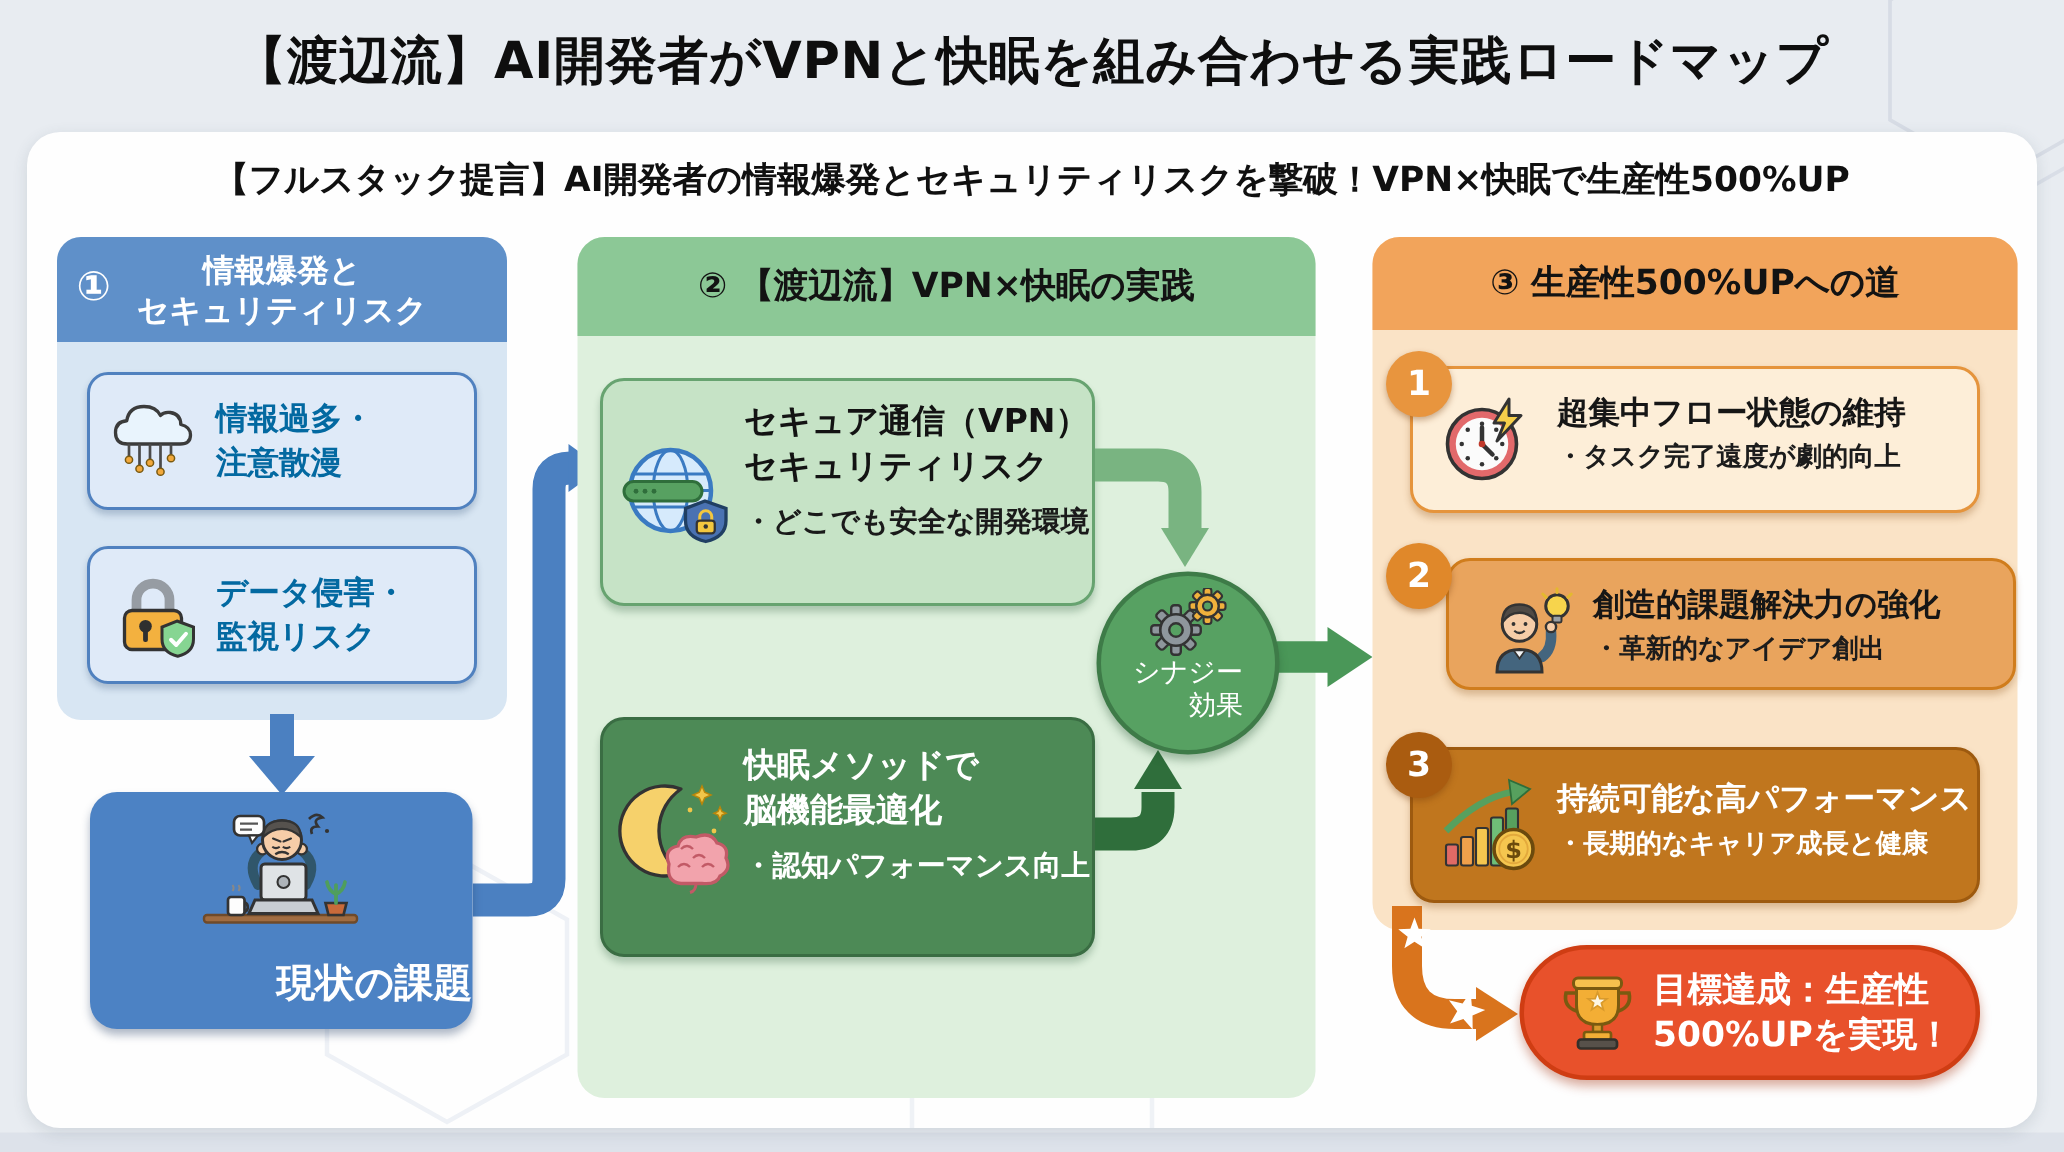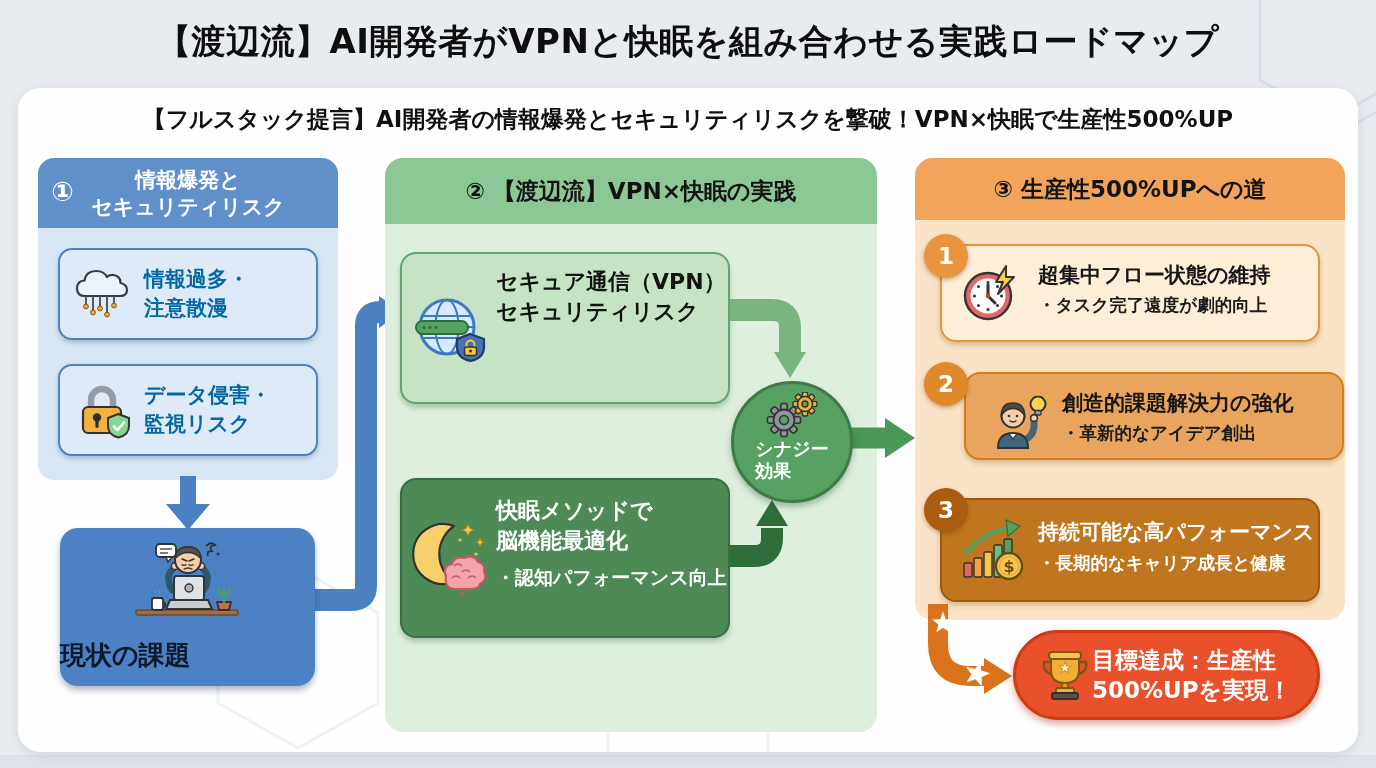--- a/index.html
+++ b/index.html
@@ -42,21 +42,21 @@
     position:absolute;left:20px;width:260px;height:92px;
     background:#dfeaf8;border:2.5px solid #5081bf;border-radius:14px;
     box-sizing:border-box;box-shadow:0 3px 4px rgba(40,70,110,.25);
     display:flex;align-items:center;
   }
   .blue-card .txt{font-size:21px;font-weight:700;line-height:29px;color:#0369a1;}
   .current-box{
     left:60px;top:528px;width:255px;height:158px;background:#4c82c4;
     border-radius:18px;box-shadow:0 4px 6px rgba(30,55,95,.35);z-index:3;
   }
-  .current-label{position:absolute;left:0;bottom:13px;width:100%;text-align:left;font-size:26px;font-weight:900;color:#0f172a;}
+  .current-label{position:absolute;left:0;bottom:13px;width:100%;text-align:right;font-size:26px;font-weight:900;color:#ffffff;}
   
   .panel-green{left:385px;top:158px;width:492px;height:574px;background:#def0dd;border-radius:18px;}
   .hdr-green{height:66px;background:#8cc896;color:#131313;font-size:23px;line-height:66px;border-radius:18px 18px 0 0;}
   .mid-card{
     position:absolute;left:15px;width:330px;border-radius:16px;box-sizing:border-box;
     box-shadow:0 4px 5px rgba(40,90,55,.28);
   }
   .mid-card-vpn{top:94px;height:152px;background:#c6e3c6;border:2.5px solid #67a370;}
   .mid-card-sleep{top:320px;height:160px;background:#4d8a56;border:2.5px solid #3a6d43;}
   .mid-card .txt{position:absolute;left:94px;top:13px;width:224px;}
@@ -67,21 +67,21 @@
   .bullet{padding-left:1em;text-indent:-1em;font-weight:800;}
   .mid-bullet{margin-top:9px;font-size:19px;line-height:25px;width:218px;}
   .mid-card-vpn .mid-bullet{color:#1a1a1a;}
   .mid-card-sleep .mid-bullet{color:#fff;}
   .synergy{
     left:731px;top:381px;width:122px;height:122px;border-radius:50%;
     background:#57a162;border:3px solid #3e7b48;box-sizing:border-box;
     display:flex;flex-direction:column;align-items:center;z-index:3;
     box-shadow:0 4px 6px rgba(35,80,45,.35);
   }
-  .synergy-text{font-size:18px;font-weight:700;color:#fff;line-height:22px;text-align:left;}
+  .synergy-text{font-size:18px;font-weight:400;color:#fff;line-height:22px;text-align:right;}
   
   .panel-orange{left:915px;top:158px;width:430px;height:462px;background:#fae3c6;border-radius:18px;}
   .hdr-orange{height:62px;background:#f2a45b;color:#131313;font-size:23px;line-height:62px;border-radius:18px 18px 0 0;}
   .oc-item{
     position:absolute;width:380px;border-radius:16px;box-sizing:border-box;z-index:3;
     box-shadow:0 3px 5px rgba(140,80,20,.3);
   }
   .oc1{left:940px;top:244px;height:98px;background:#fdeed8;border:2.5px solid #e5943c;}
   .oc2{left:940px;top:372px;height:88px;background:#e9a45d;border:2.5px solid #d07d1d;margin-left:24px;}
   .oc3{left:940px;top:498px;height:104px;background:#c0761e;border:2.5px solid #9d5a0f;}
@@ -97,21 +97,21 @@
   }
   .b1{left:924px;top:234px;background:#e8953e;}
   .b2{left:924px;top:362px;background:#e0882a;}
   .b3{left:924px;top:488px;background:#aa5c10;}
   .goal{
     left:1013px;top:630px;width:307px;height:90px;background:#e8512b;
     border:3px solid #cf3d13;border-radius:46px;box-sizing:border-box;
     display:flex;align-items:center;z-index:3;
     box-shadow:0 4px 7px rgba(160,45,10,.4);
   }
-  .goal-text{font-size:23px;font-weight:900;color:#fff;line-height:30px;margin-left:0;}
+  .goal-text{font-size:23px;font-weight:900;color:#fff;line-height:30px;margin-left:10px;}
   .icon-slot{flex:none;}
 </style>
 </head>
 <body>
 
 <div id="app">
 
   <svg class="abs deco" style="left:1230px;top:0;z-index:0;" width="146" height="250" viewBox="0 0 146 250">
     <polygon points="100,-40 170,0 170,80 100,120 30,80 30,0" fill="none" stroke="#d7dce5" stroke-width="2.5"></polygon>
     <polygon points="150,110 220,150 220,230 150,270 80,230 80,150" fill="none" stroke="#d9dee7" stroke-width="2.5"></polygon>
@@ -229,20 +229,21 @@
           <circle cx="16" cy="33.5" r="1.6" fill="#2f6e3b"></circle>
           <circle cx="22" cy="33.5" r="1.6" fill="#2f6e3b"></circle>
         <path d="M56 40 L70 45 V53 Q70 64 56.5 67 Q43 64 43 53 V45 Z" fill="#4a72b2" stroke="#203f63" stroke-width="2.2"></path>
         <path d="M52.5 53 v-2.5 a4 4 0 0 1 8 0 V53" fill="none" stroke="#f3c73f" stroke-width="2"></path>
         <rect x="50.5" y="53" width="12" height="8.5" rx="2" fill="#f3c73f" stroke="#333" stroke-width="1.5"></rect>
         <circle cx="56.5" cy="57" r="1.5" fill="#333"></circle>
       </svg>
       <div class="txt">
         <div class="mid-title">セキュア通信（VPN）</div>
         <div class="mid-title">セキュリティリスク</div>
+        <div class="bullet mid-bullet">・どこでも安全な開発環境</div>
       </div>
     </div>
 
     <div class="mid-card mid-card-sleep">
       <svg class="abs" style="left:8px;top:38px;" width="82" height="80" viewBox="0 0 82 80">
         <path d="M44 8 A30 30 0 1 0 44 64 A34 34 0 0 1 44 8 Z" fill="#f6d16b" stroke="#333" stroke-width="2.2" stroke-linejoin="round"></path>
         <polygon points="58,6 59.8,10.2 64,12 59.8,13.8 58,18 56.2,13.8 52,12 56.2,10.2" fill="#f0c64a" stroke="#b8860b" stroke-width="1"></polygon>
         <polygon points="70,20 71.3,23 74,24.2 71.3,25.4 70,28.4 68.7,25.4 66,24.2 68.7,23" fill="#f0c64a" stroke="#b8860b" stroke-width="1"></polygon>
         <circle cx="50" cy="22" r="1.6" fill="#f0c64a"></circle>
           <circle cx="66" cy="36" r="1.6" fill="#f0c64a"></circle>

